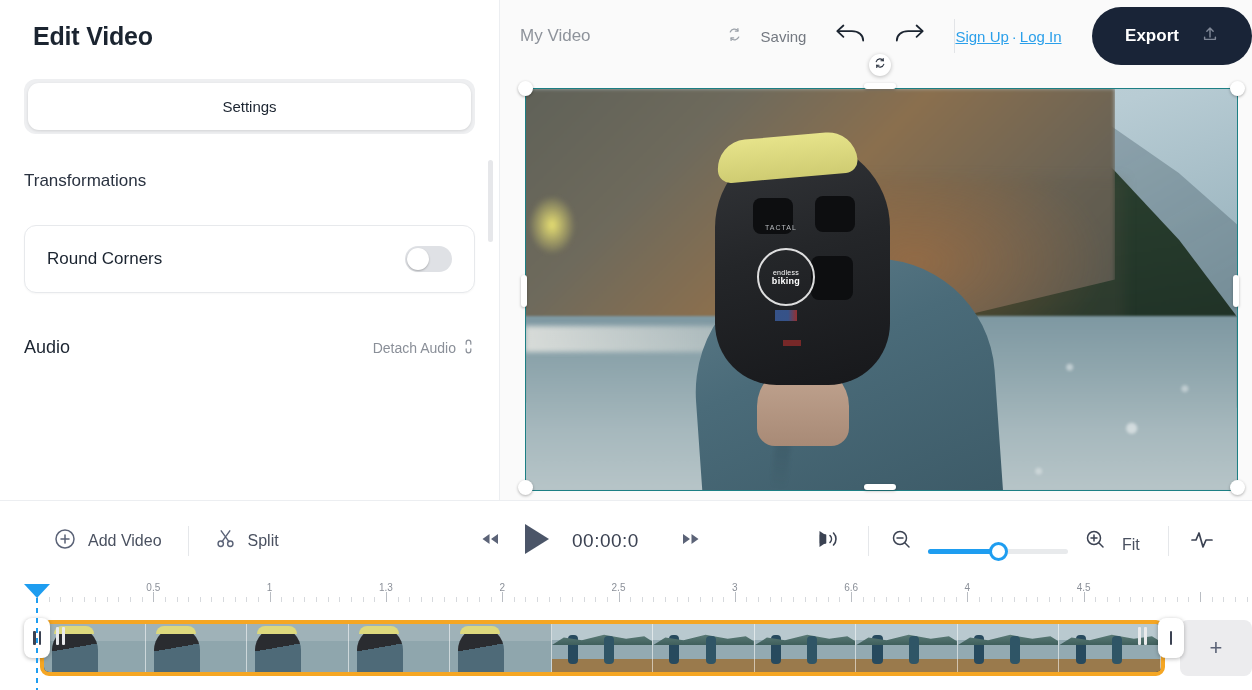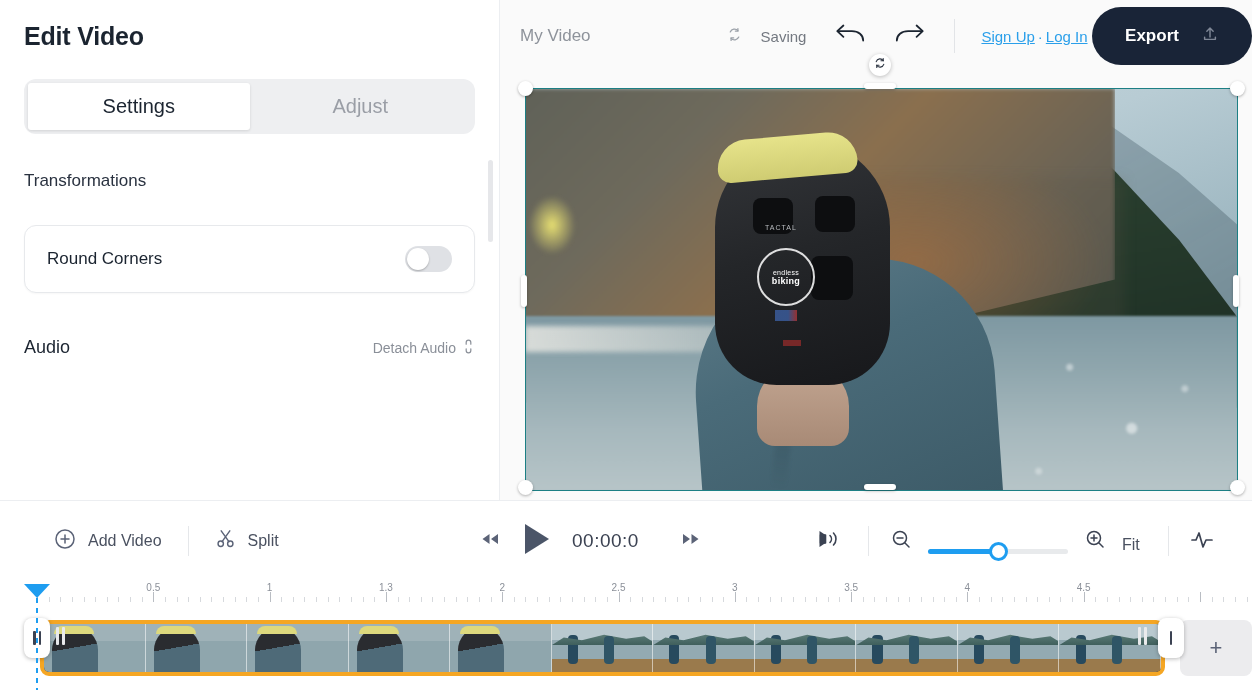--- a/index.html
+++ b/index.html
@@ -13,39 +13,39 @@
   #app { position: relative; width: 1252px; height: 690px; }
 
   
   #left-panel {
     position: absolute; left: 0; top: 0;
     width: 500px; height: 500px;
     background: #ffffff;
     border-right: 1px solid #eceef1;
     overflow: hidden;
   }
-  #panel-header { padding: 22px 24px 0 24px; }
+  #panel-header { padding: 22px 24px 0 33px; }
   #panel-title {
     font-size: 25px; font-weight: bold; letter-spacing: -0.2px; color: #1b2430;
   }
   #panel-subtitle {
     font-size: 15px; color: #8a8f98; margin-top: 4px;
   }
   #tabs {
     margin: 28px 24px 0 24px;
     background: #eeeff1;
     border-radius: 12px;
     height: 55px;
     display: flex;
     padding: 4px;
     position: relative;
   }
   .tab {
     flex: 1; display: flex; align-items: center; justify-content: center;
-    font-size: 20px; border-radius: 3px; cursor: pointer;
+    font-size: 15px; border-radius: 11px; cursor: pointer;
     color: #9a9ea6;
   }
   .tab.active {
     background: #ffffff; color: #1b2430;
     box-shadow: 0 1px 3px rgba(0,0,0,0.12);
   }
   .section-title {
     margin: 37px 0 0 24px; font-size: 17px; color: #2a3240;
   }
   #transform-row {
@@ -92,21 +92,21 @@
     position: absolute; left: 500px; top: 0; width: 752px; height: 72px;
     background: #fafafa; display: flex; align-items: center;
   }
   #doc-name { margin-left: 20px; font-size: 17px; color: #8e939b; cursor: pointer; }
   #saving-group { display: flex; align-items: center; gap: 18px; margin-left: 135px; }
   #saving-text { font-size: 15px; color: #737880; }
   .hist-btn { cursor: pointer; color: #1b2430; display: flex; align-items: center; }
   #undo-btn { margin-left: 28px; }
   #redo-btn { margin-left: 28px; }
   #topbar-divider { width: 1px; height: 34px; background: #e2e4e7; margin-left: 28px; }
-  #auth-links { margin-left: 26px; font-size: 15px; color: #2a9fea; white-space: nowrap; }
+  #auth-links { font-size: 15px; color: #2a9fea; white-space: nowrap; }
   #auth-links a { color: #2a9fea; text-decoration: underline; cursor: pointer; }
   #auth-sep { color: #2a9fea; text-decoration: none; padding: 0 3px; }
   #export-btn {
     position: absolute; right: 0px; top: 7px; width: 160px; height: 58px;
     background: #192437; border-radius: 29px; color: #fff;
     display: flex; align-items: center; justify-content: center; gap: 22px;
     font-size: 17px; font-weight: bold; cursor: pointer;
   }
 
   
@@ -362,21 +362,20 @@
 
 <div id="app">
 
   <div id="left-panel">
     <div id="panel-header">
       <div id="panel-title">Edit Video</div>
     </div>
 
     <div id="tabs">
       <div class="tab active">Settings</div>
-      <div class="tab">Adjust</div>
     </div>
 
     <div class="section-title">Transformations</div>
 
 
     <div id="round-corners-card">
       <span class="lbl">Round Corners</span>
       <span class="toggle">
           <span class="knob"></span>
         </span>
@@ -693,21 +692,21 @@
         <div class="tick minor" style="left: 1211.63px;"></div>
         <div class="tick minor" style="left: 1223.26px;"></div>
         <div class="tick minor" style="left: 1234.89px;"></div>
         <div class="tick minor" style="left: 1246.52px;"></div>
         <div class="tick-label" style="left: 153.3px;">0.5</div>
         <div class="tick-label" style="left: 269.6px;">1</div>
         <div class="tick-label" style="left: 385.9px;">1.3</div>
         <div class="tick-label" style="left: 502.2px;">2</div>
         <div class="tick-label" style="left: 618.5px;">2.5</div>
         <div class="tick-label" style="left: 734.8px;">3</div>
-        <div class="tick-label" style="left: 851.1px;">3.5</div>
+        <div class="tick-label" style="left: 851.1px;">6.6</div>
         <div class="tick-label" style="left: 967.4px;">4</div>
         <div class="tick-label" style="left: 1083.7px;">4.5</div>
       </div>
 
     <div id="playhead">
       <div id="playhead-tri"></div>
       <div id="playhead-line"></div>
     </div>
 
     <div id="clip">

